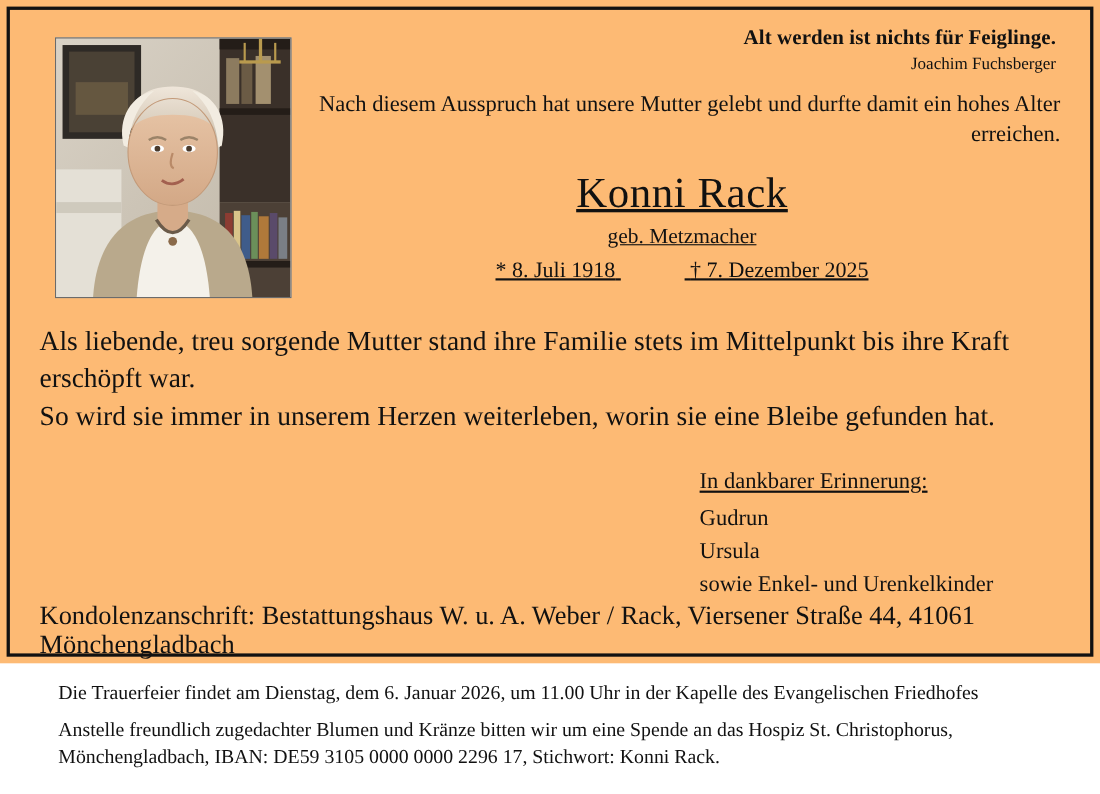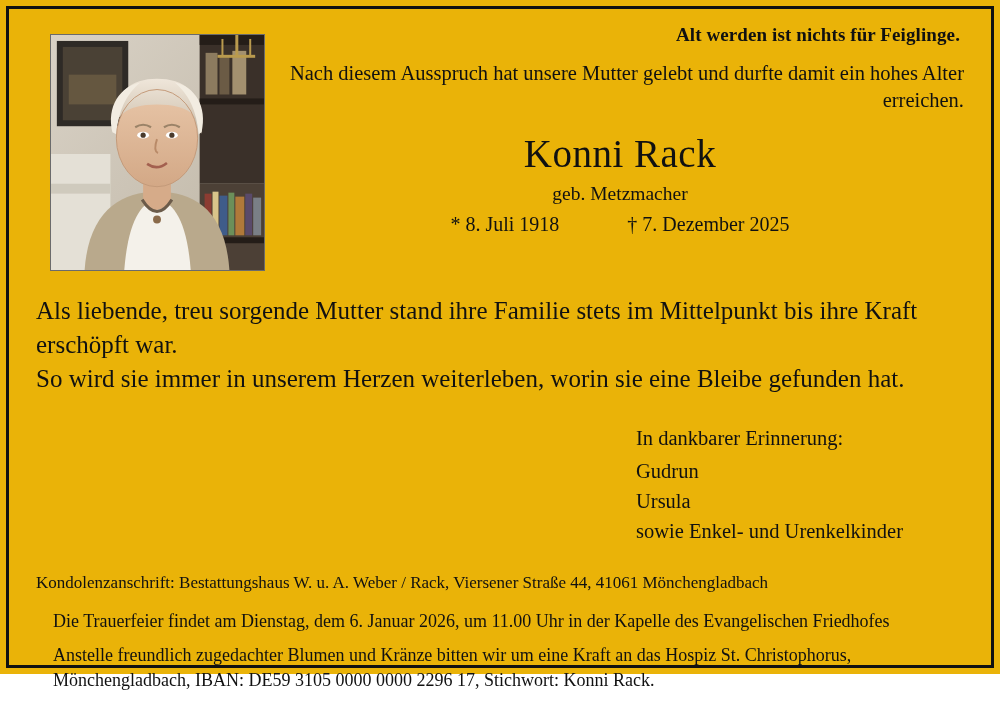--- a/index.html
+++ b/index.html
@@ -10,23 +10,23 @@
   body {
     width: 1000px;
     height: 722px;
     font-family: "Liberation Serif", serif;
     color: #111111;
     overflow: hidden;
   }
   .page {
     position: relative;
     width: 1000px;
-    height: 674px;
-    box-sizing: border-box;
-    background: #eab308;
+    height: 603px;
+    box-sizing: border-box;
+    background: #fdba74;
   }
   .border-outer {
     position: absolute;
     left: 6px;
     top: 6px;
     right: 6px;
     bottom: 6px;
     border: 3px solid #111111;
     box-sizing: border-box;
   }
@@ -77,20 +77,21 @@
     margin-top: 14px;
     font-size: 20.5px;
     line-height: 1.32;
     text-align: right;
   }
 
   .name-block {
     margin-left: 240px;
     text-align: center;
     margin-top: 20px;
+    text-decoration: underline;
   }
   .name {
     font-size: 39px;
     letter-spacing: 0.5px;
     line-height: 1.05;
   }
   .maiden {
     font-size: 19.5px;
     margin-top: 8px;
   }
@@ -107,26 +108,25 @@
     line-height: 1.35;
   }
 
   
   .family {
     margin-top: 28px;
     margin-left: 600px;
     font-size: 20.5px;
     line-height: 1.48;
   }
-  .family .lead { margin-bottom: 2px; }
+  .family .lead { margin-bottom: 2px; text-decoration: underline; }
 
   
   .condolence {
-    margin-top: 26px;
-    font-size: 17px;
+    font-size: 24px;
   }
 
   
   .footer {
     margin-top: 16px;
     font-size: 18px;
     line-height: 1.38;
   }
   .footer p { margin: 0 0 10px 17px; }
   .footer p:last-child { margin-bottom: 0; }
@@ -216,20 +216,21 @@
 
           <path d="M107 105 q-4 12 1 14" stroke="#b98a68" stroke-width="2" fill="none"></path>
           <path d="M97 130 q10 7 20 -1" stroke="#a3604f" stroke-width="2.6" fill="none"></path>
 
           <ellipse cx="107" cy="104" rx="41" ry="49" fill="none" stroke="#c39a79" stroke-width="1"></ellipse>
         </svg>
       </div>
 
       <div class="quote-block">
         <div class="quote">Alt werden ist nichts für Feiglinge.</div>
+        <div class="quote-author">Joachim Fuchsberger</div>
       </div>
 
       <div class="intro">Nach diesem Ausspruch hat unsere Mutter gelebt und durfte damit ein hohes Alter erreichen.</div>
 
       <div class="name-block">
         <div class="name">Konni Rack</div>
         <div class="maiden">geb. Metzmacher</div>
         <div class="dates">
           <span>* 8. Juli 1918</span>
           <span class="sep"></span>
@@ -250,19 +251,19 @@
       <div>sowie Enkel- und Urenkelkinder</div>
     </div>
 
     <div class="condolence">Kondolenzanschrift: Bestattungshaus W. u. A. Weber / Rack, Viersener Straße 44, 41061 Mönchengladbach</div>
 
     <div class="footer">
       <p>
         <span>Die Trauerfeier findet am Dienstag, dem 6. Januar 2026, um 11.00 Uhr in der Kapelle des Evangelischen Friedhofes</span><br>
       </p>
       <p>
-        <span>Anstelle freundlich zugedachter Blumen und Kränze bitten wir um eine Kraft an das Hospiz St. Christophorus,</span><br>
+        <span>Anstelle freundlich zugedachter Blumen und Kränze bitten wir um eine Spende an das Hospiz St. Christophorus,</span><br>
         <span>Mönchengladbach, IBAN: DE59 3105 0000 0000 2296 17, Stichwort: Konni Rack.</span>
       </p>
     </div>
 
   </div>
 </div>
 
 </body></html>

